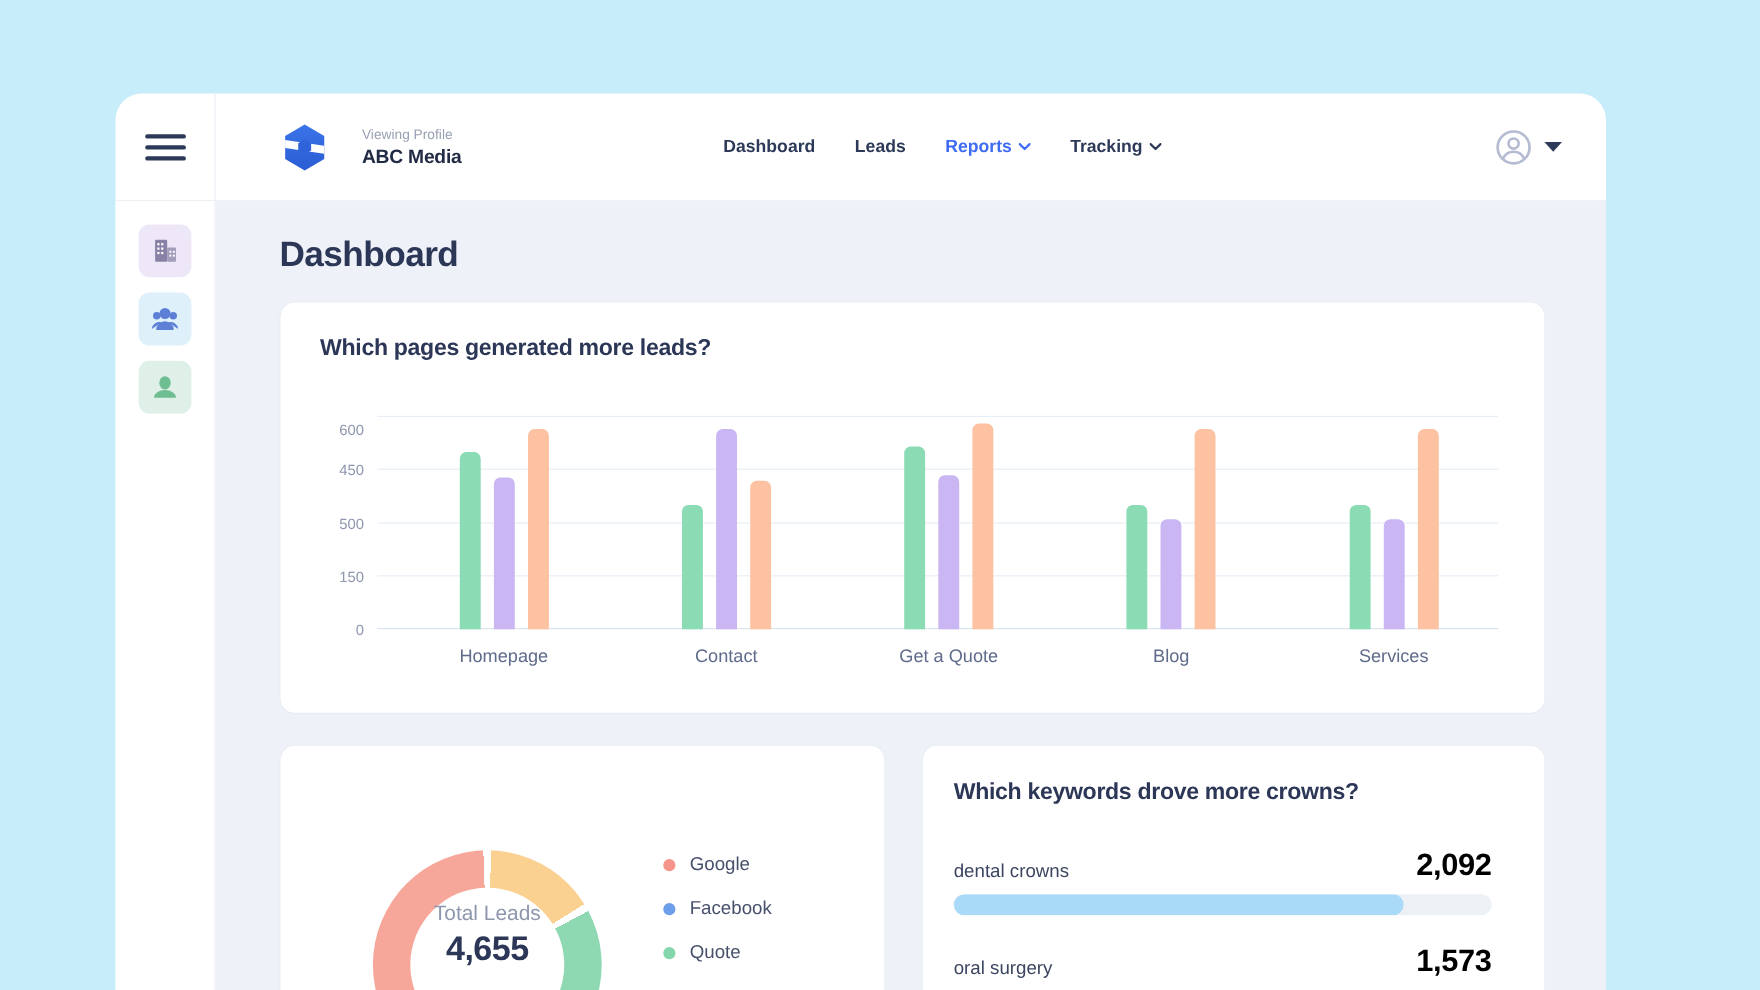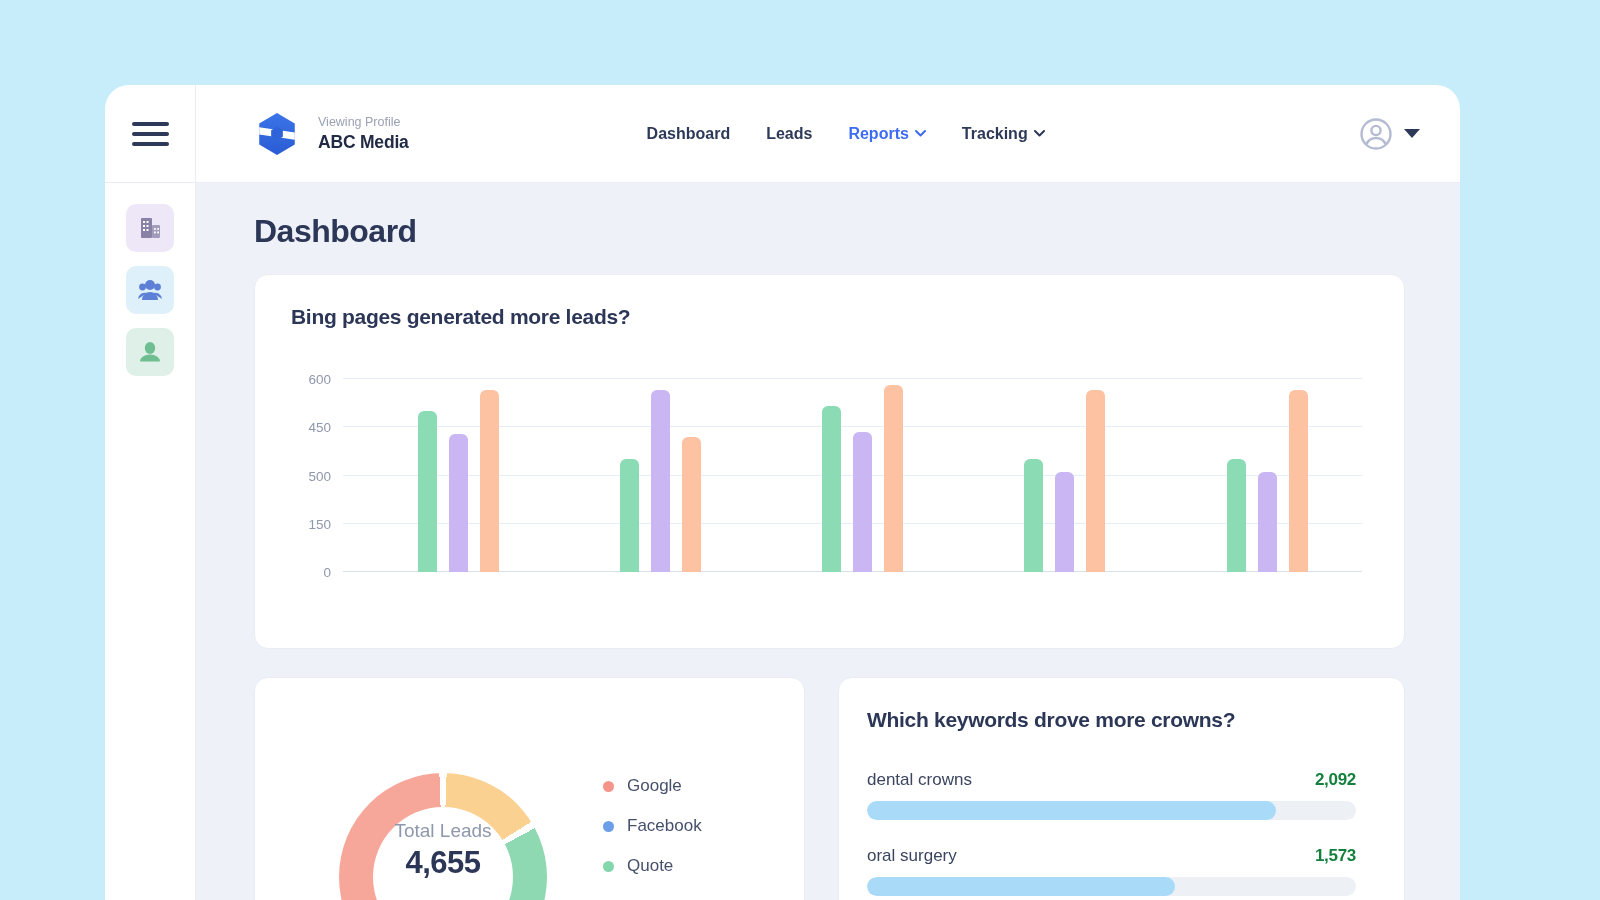--- a/index.html
+++ b/index.html
@@ -13,21 +13,21 @@
   .shell {
     position:absolute; left:105px; top:85px; width:1355px; height:845px;
     background:#ffffff; border-radius:24px; overflow:hidden;
     display:flex; flex-direction:column;
   }
   
   .topbar { height:98px; flex:0 0 98px; display:flex; align-items:center; border-bottom:1px solid #e9edf3; }
   .topbar-left { width:91px; height:100%; border-right:1px solid #e9edf3; display:flex; align-items:center; justify-content:center; cursor:pointer; }
   .hamburger { display:flex; flex-direction:column; gap:6px; }
   .hamburger span { display:block; width:37px; height:4px; border-radius:2px; background:#2d3958; }
-  .brand { display:flex; align-items:center; gap:20px; margin-left:60px; }
+  .brand { display:flex; align-items:center; gap:31px; margin-left:60px; }
   .brand-text .eyebrow { font-size:12.5px; color:#9aa1b5; margin-bottom:3px; }
   .brand-text .name { font-size:17.5px; font-weight:800; color:#222b45; letter-spacing:-0.2px; }
   .nav { display:flex; align-items:center; gap:36px; margin-left:238px; }
   .nav-item { font-size:16px; font-weight:700; color:#2d3958; cursor:pointer; display:flex; align-items:center; gap:6px; }
   .nav-item.active { color:#3e6bf4; }
   .topbar-right { margin-left:auto; margin-right:40px; display:flex; align-items:center; gap:12px; }
   .avatar { width:32px; height:32px; cursor:pointer; }
   .caret-down { width:0; height:0; border-left:8px solid transparent; border-right:8px solid transparent; border-top:9px solid #2d3958; cursor:pointer; }
   
   .body-row { flex:1; display:flex; min-height:0; }
@@ -70,21 +70,21 @@
   .donut-value { font-size:31px; font-weight:800; letter-spacing:-0.5px; color:#2c3757; margin-top:3px; }
   .dlegend { position:absolute; left:348px; top:98px; display:flex; flex-direction:column; gap:20px; }
   .dlegend-row { display:flex; align-items:center; gap:13px; font-size:17px; color:#46506b; }
   .dlegend-row .dot { width:11px; height:11px; }
   
   .keywords-card { flex:1; height:330px; padding:30px 48px 0 28px; }
   .kw-row { margin-top:26px; }
   .kw-row:first-of-type { margin-top:38px; }
   .kw-head { display:flex; align-items:flex-end; justify-content:space-between;text-align:right; }
   .kw-label { font-size:17px; color:#3b455f; }
-  .kw-value { font-size:17px; font-weight:800; color:#15803d; letter-spacing:-0.3px; }
+  .kw-value { font-size:28px; font-weight:800; color:#000000; letter-spacing:-0.3px; }
   .kw-track { margin-top:11px; height:19px; border-radius:9.5px; background:#edf1f6; overflow:hidden; }
   .kw-fill { height:100%; border-radius:9.5px; background:#a9dbf9; }
 </style>
 </head>
 <body>
 
 <div class="shell">
 
   <div class="topbar">
     <div class="topbar-left">
@@ -171,34 +171,34 @@
           <ellipse cx="13" cy="9" rx="5.2" ry="6" fill="#6fbe92"></ellipse>
           <path d="M3 22.5 a10 7 0 0 1 20 0 z" fill="#6fbe92"></path>
         </svg>
       </div>
     </div>
 
     <div class="main">
       <h1 class="page-title">Dashboard</h1>
 
       <section class="card pages-card">
-        <h2 class="card-title">Bing pages generated more leads?</h2>
+        <h2 class="card-title">Which pages generated more leads?</h2>
         <div class="chart-row">
           <div class="plot-zone">
             <div class="plot" id="pages-plot">
                 <div class="grid-line base" style="bottom: 0px;"></div>
                 <div class="ytick" style="bottom: -8px;">0</div>
                 <div class="grid-line" style="bottom: 48.25px;"></div>
                 <div class="ytick" style="bottom: 40.25px;">150</div>
                 <div class="grid-line" style="bottom: 96.5px;"></div>
                 <div class="ytick" style="bottom: 88.5px;">500</div>
                 <div class="grid-line" style="bottom: 144.75px;"></div>
                 <div class="ytick" style="bottom: 136.75px;">450</div>
                 <div class="grid-line" style="bottom: 193px;"></div>
-                <div class="ytick" style="bottom: 185px;">600</div>
+                <div class="ytick" style="bottom: 174px;">600</div>
                 <div class="groups">
                   <div class="gcol">
                     <div class="bars">
                       <div class="bar" style="height: 160.833px; background: rgb(139, 220, 181);"></div>
                       <div class="bar" style="height: 138.317px; background: rgb(201, 182, 243);"></div>
                       <div class="bar" style="height: 181.742px; background: rgb(253, 194, 161);"></div>
                     </div>
                   </div>
                   <div class="gcol">
                     <div class="bars">
@@ -222,20 +222,27 @@
                     </div>
                   </div>
                   <div class="gcol">
                     <div class="bars">
                       <div class="bar" style="height: 112.583px; background: rgb(139, 220, 181);"></div>
                       <div class="bar" style="height: 99.7167px; background: rgb(201, 182, 243);"></div>
                       <div class="bar" style="height: 181.742px; background: rgb(253, 194, 161);"></div>
                     </div>
                   </div>
                 </div>
+              </div>
+            <div class="cats" id="pages-cats">
+                <div class="ccol">Homepage</div>
+                <div class="ccol">Contact</div>
+                <div class="ccol">Get a Quote</div>
+                <div class="ccol">Blog</div>
+                <div class="ccol">Services</div>
               </div>
           </div>
         </div>
       </section>
 
       <div class="bottom-row">
 
         <section class="card channels-card">
           <div class="donut">
             <div class="donut-ring" id="donut-ring" style="background: conic-gradient(rgb(255, 255, 255) 0deg, rgb(255, 255, 255) 2deg, rgb(251, 209, 146) 2deg, rgb(251, 209, 146) 58deg, rgb(255, 255, 255) 58deg, rgb(255, 255, 255) 62deg, rgb(142, 216, 178) 62deg, rgb(142, 216, 178) 178deg, rgb(255, 255, 255) 178deg, rgb(255, 255, 255) 182deg, rgb(247, 167, 154) 182deg, rgb(247, 167, 154) 358deg, rgb(255, 255, 255) 358deg, rgb(255, 255, 255) 360deg);"></div>

